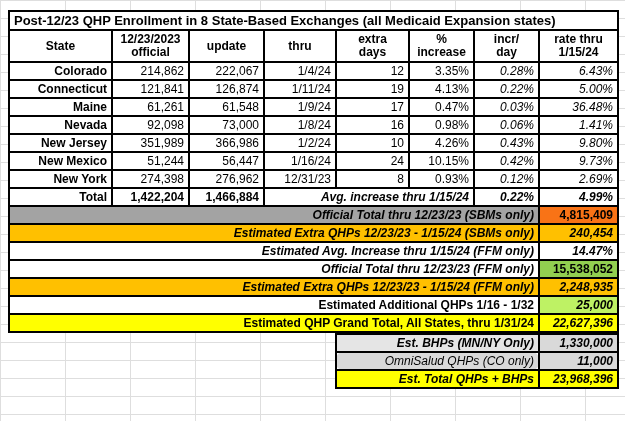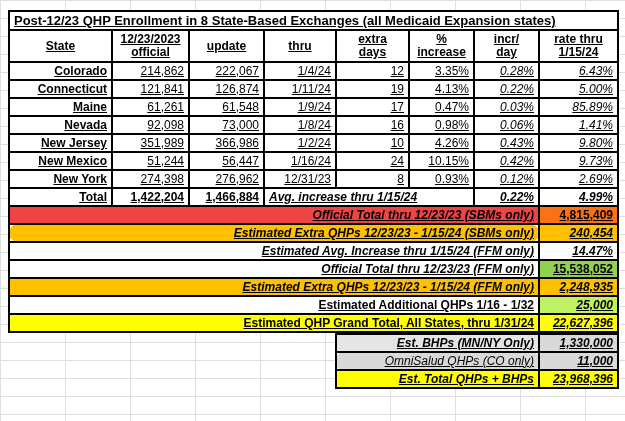--- a/index.html
+++ b/index.html
@@ -6,39 +6,39 @@
   body{
     width:625px;height:421px;position:relative;overflow:hidden;
     font-family:"Liberation Sans",sans-serif;
     background-color:#ffffff;
     background-image:
       linear-gradient(to right,#dedede 1px,transparent 1px),
       linear-gradient(to bottom,#dedede 1px,transparent 1px);
     background-size:65px 18px;
   }
   .sheet{position:absolute;left:8px;top:10px;}
-  table{border-collapse:collapse;table-layout:fixed;text-decoration:underline;}
+  table{border-collapse:collapse;table-layout:fixed;}
   td,th{
     border:2px solid #000;
     padding:0 4px;
     font-size:12px;
     height:16px;
     line-height:1.05;
     white-space:nowrap;
     overflow:hidden;
     background:#fff;
     color:#000;
   }
   .title-cell{
     font-size:13px;font-weight:bold;text-align:left;height:17px;
     vertical-align:middle;
   }
   th{font-weight:bold;text-align:center;white-space:pre-line;height:30px;vertical-align:middle;}
   .right{text-align:right;}
-  .center{text-align:left;margin-left:41px;}
+  .center{text-align:right;margin-left:41px;}
   .b{font-weight:bold;}
   .it{font-style:italic;}
   .bhp-table{margin-left:327px;}
 </style>
 </head>
 <body>
 
 <div class="sheet">
   <table class="main-table">
     <colgroup>
@@ -93,21 +93,21 @@
           <td class="right it">5.00%</td>
         </tr>
         <tr>
           <td class="right b">Maine</td>
           <td class="right">61,261</td>
           <td class="right">61,548</td>
           <td class="right">1/9/24</td>
           <td class="right">17</td>
           <td class="right">0.47%</td>
           <td class="right it">0.03%</td>
-          <td class="right it">85.89%</td>
+          <td class="right it">36.48%</td>
         </tr>
         <tr>
           <td class="right b">Nevada</td>
           <td class="right">92,098</td>
           <td class="right">73,000</td>
           <td class="right">1/8/24</td>
           <td class="right">16</td>
           <td class="right">0.98%</td>
           <td class="right it">0.06%</td>
           <td class="right it">1.41%</td>
@@ -148,25 +148,25 @@
           <td class="right b">Total</td>
           <td class="right b">1,422,204</td>
           <td class="right b">1,466,884</td>
           <td class="center b it" colspan="3">Avg. increase thru 1/15/24</td>
           <td class="right b it">0.22%</td>
           <td class="right b it">4.99%</td>
         </tr>
       </tbody>
     <tbody id="summary-rows">
         <tr>
-          <td class="right b it" colspan="7" style="background: #ef4444; padding-left: 44px;">Official Total thru 12/23/23 (SBMs only)</td>
+          <td class="right b it" colspan="7" style="background: #a3a3a3; padding-left: 44px;">Official Total thru 12/23/23 (SBMs only)</td>
           <td class="right b" style="background: #f97316;">4,815,409</td>
         </tr>
         <tr>
-          <td class="right b it" colspan="7" style="background: rgb(255, 192, 0); border-radius: 9px;">Estimated Extra QHPs 12/23/23 - 1/15/24 (SBMs only)</td>
+          <td class="right b it" colspan="7" style="background: rgb(255, 192, 0);">Estimated Extra QHPs 12/23/23 - 1/15/24 (SBMs only)</td>
           <td class="right b it" style="background: rgb(255, 192, 0);">240,454</td>
         </tr>
         <tr>
           <td class="right b it" colspan="7" style="background: rgb(255, 255, 255);">Estimated Avg. Increase thru 1/15/24 (FFM only)</td>
           <td class="right b it" style="background: rgb(255, 255, 255);">14.47%</td>
         </tr>
         <tr>
           <td class="right b it" colspan="7" style="background: rgb(255, 255, 255);">Official Total thru 12/23/23 (FFM only)</td>
           <td class="right b" style="background: rgb(146, 208, 80); margin-left: 36px;">15,538,052</td>
         </tr>

